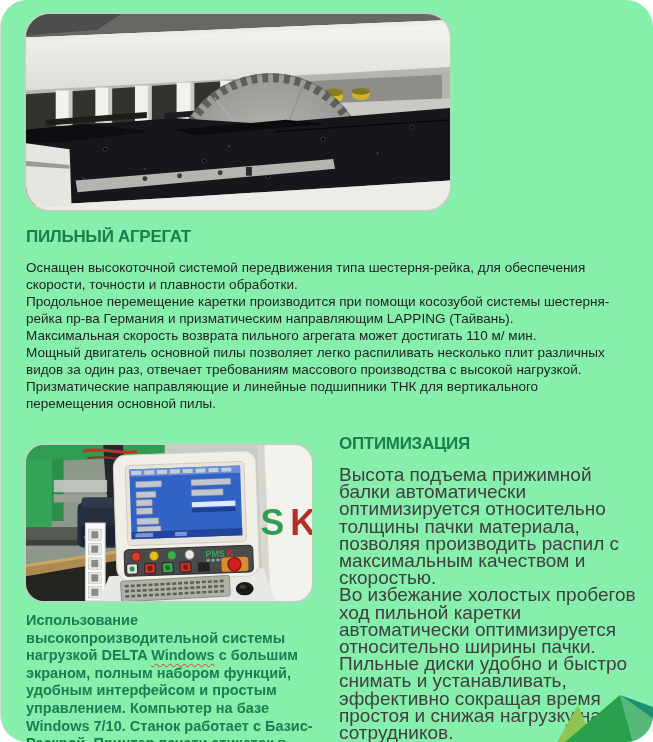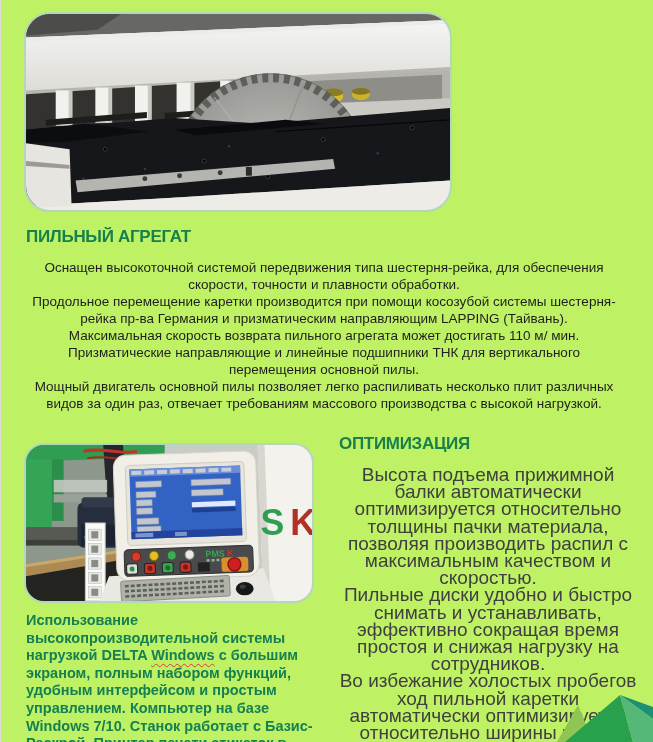--- a/index.html
+++ b/index.html
@@ -4,38 +4,39 @@
 <style>
   :root{
     --accent_green:#17804d;
     --note_green:#168052;
     --photo_border:#b2d7ba;
     --misspell_red:#e03a2f;
   }
   *{margin:0;padding:0;box-sizing:border-box;}
   html,body{background:#fff;}
   .page{
-    position:relative;width:653px;height:742px;background:#bef264;
+    position:relative;width:653px;height:742px;background:#86efac;
     border-left:1px solid #dcdcdc;overflow:hidden;
     font-family:"Liberation Sans","DejaVu Sans",sans-serif;
+    border-radius:27px;
   }
   .photo{
     position:absolute;overflow:hidden;background:#cfcfcc;
     border:2px solid var(--photo_border);
   }
   .photo svg{display:block;width:100%;height:100%;}
   .photo1{left:23px;top:12px;width:428px;height:200px;border-radius:26px;}
   .photo2{left:23px;top:443px;width:290px;height:160px;border-radius:20px;}
   .heading{
     position:absolute;color:var(--accent_green);
     font-size:17px;font-weight:700;letter-spacing:-0.3px;white-space:nowrap;
   }
   .heading.h1pos{left:25px;top:227px;}
   .heading.h2pos{left:338px;top:434px;}
-  .textcol{position:absolute;color:#1f1f1f;text-align:center;}
+  .textcol{position:absolute;color:#1f1f1f;}
   .textcol p{margin:0;}
   .col-left{left:25px;top:259px;width:596px;font-size:13.5px;line-height:17px;}
   .col-right{left:338px;top:466px;width:298px;font-size:19px;line-height:17.2px;color:#404040;}
   .note{
     position:absolute;left:25px;top:612px;width:304px;
     color:var(--note_green);font-size:14.5px;line-height:17.6px;font-weight:700;
   }
   .misspell{
     text-decoration-line:underline;
     text-decoration-style:wavy;
@@ -131,22 +132,22 @@
       </g>
     </svg>
   </figure>
 
   <h2 class="heading h1pos">ПИЛЬНЫЙ АГРЕГАТ</h2>
 
   <div class="textcol col-left">
     <p>Оснащен высокоточной системой передвижения типа шестерня-рейка, для обеспечения скорости, точности и плавности обработки.</p>
     <p>Продольное перемещение каретки производится при помощи косозубой системы шестерня-рейка пр-ва Германия и призматическим направляющим LAPPING (Тайвань).</p>
     <p>Максимальная скорость возврата пильного агрегата может достигать 110 м/ мин.</p>
+    <p>Мощный двигатель основной пилы позволяет легко распиливать несколько плит различных видов за один раз, отвечает требованиям массового производства с высокой нагрузкой.</p>
     <p>Призматические направляющие и линейные подшипники ТНК для вертикального перемещения основной пилы.</p>
-    <p>Мощный двигатель основной пилы позволяет легко распиливать несколько плит различных видов за один раз, отвечает требованиям массового производства с высокой нагрузкой.</p>
   </div>
 
   <figure class="photo photo2">
     <svg viewBox="0 0 289 152" preserveAspectRatio="none">
       <rect x="0" y="0" width="289" height="152" fill="#c8ccc6"></rect>
       <g>
         <rect x="0" y="0" width="140" height="152" fill="#8d978c"></rect>
         <polygon points="0,0 140,0 140,12 0,16" fill="#2f9e52"></polygon>
         <rect x="0" y="14" width="26" height="78" fill="#34a457"></rect>
         <rect x="26" y="14" width="12" height="60" fill="#2b8f4b"></rect>
@@ -262,22 +263,22 @@
         <ellipse cx="221" cy="140" rx="9" ry="6.5" fill="#17181a"></ellipse>
         <ellipse cx="219" cy="138" rx="3" ry="2" fill="#3c3e42"></ellipse>
       </g>
     </svg>
   </figure>
 
   <h2 class="heading h2pos">ОПТИМИЗАЦИЯ</h2>
 
   <div class="textcol col-right">
     <p>Высота подъема прижимной балки автоматически оптимизируется относительно толщины пачки материала, позволяя производить распил с максимальным качеством и скоростью.</p>
+    <p>Во избежание холостых пробегов ход пильной каретки автоматически оптимизируется относительно ширины пачки.</p>
     <p>Пильные диски удобно и быстро снимать и устанавливать, эффективно сокращая время простоя и снижая нагрузку на сотрудников.</p>
-    <p>Во избежание холостых пробегов ход пильной каретки автоматически оптимизируется относительно ширины пачки.</p>
   </div>
 
   <div class="note">
     <span>Использование высокопроизводительной системы нагрузкой DELTA </span><span class="misspell">Windows</span><span> с большим экраном, полным набором функций, удобным интерфейсом и простым управлением. Компьютер на базе Windows 7/10. Станок работает с Базис-Раскрой. Принтер печати этикеток в комплекте поставки.</span>
   </div>
 
   <svg class="corner-logo" viewBox="0 0 96 54">
     <polygon points="0,54 21,17 36,54" fill="#8fc653"></polygon>
     <polygon points="8,54 63,7 76,54" fill="#28a04c"></polygon>
     <polygon points="63,7 96,19 96,31" fill="#1b9173"></polygon>

